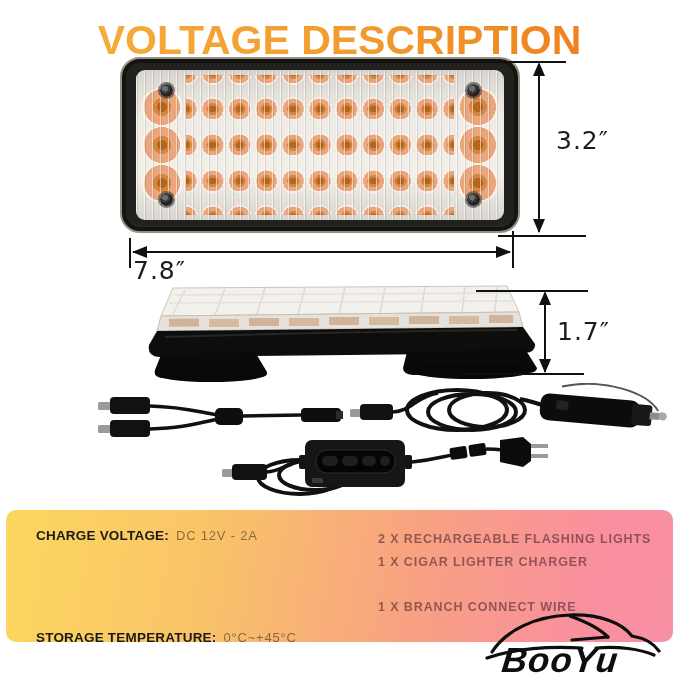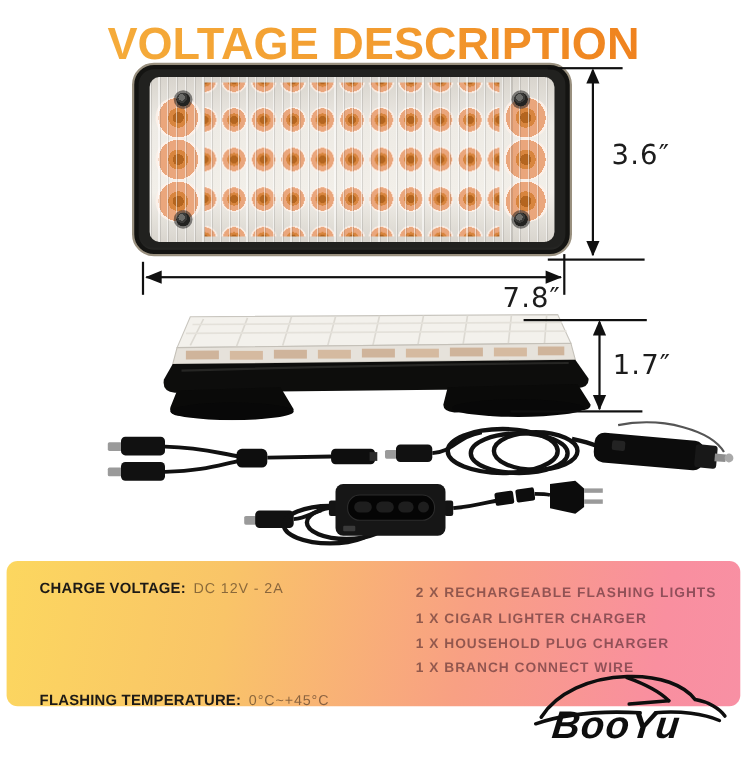--- a/index.html
+++ b/index.html
@@ -116,26 +116,26 @@
     <div class="screw" style="left:24px;top:14px"></div>
     <div class="screw" style="right:24px;top:14px"></div>
     <div class="screw" style="left:24px;bottom:14px"></div>
     <div class="screw" style="right:24px;bottom:14px"></div>
   </div>
 </div>
 
 <div class="dline" style="left:498px;top:61px;width:68px;height:2px"></div>
 <div class="dline" style="left:498px;top:235px;width:88px;height:2px"></div>
 <div class="varrow" style="left:538px;top:64px;height:168px"></div>
-<div class="dim-label" style="left:556px;top:126px">3.6″</div>
+<div class="dim-label" style="left:556px;top:126px">3.2″</div>
 
 <div class="dline" style="left:129px;top:238px;width:2px;height:30px"></div>
 <div class="dline" style="left:512px;top:231px;width:2px;height:37px"></div>
 <div class="harrow" style="left:133px;top:251px;width:377px"></div>
-<div class="dim-label" style="left:133px;top:256px;width:377px;text-align:right">7.8″</div>
+<div class="dim-label" style="left:133px;top:256px;width:377px;text-align:left">7.8″</div>
 
 <svg class="side-view" style="position:absolute;left:145px;top:282px" width="400" height="100" viewBox="0 0 400 100">
   <g>
     <polygon points="28,6 362,4 374,30 16,34" fill="#f3f1ec" stroke="#c9c6bf" stroke-width="1"></polygon>
     <path d="M40 8 L28 32 M80 7 L70 33 M120 6 L112 32 M160 6 L153 32 M200 5 L194 32 M240 5 L235 31 M280 5 L276 31 M320 4 L317 31 M352 4 L350 30" stroke="#dcd9d2" stroke-width="1.5" fill="none"></path>
     <path d="M30 13 L366 11 M24 21 L370 19" stroke="#e4e1da" stroke-width="1.5" fill="none"></path>
   </g>
   <g>
     <polygon points="16,34 374,30 378,45 12,49" fill="#e6e2db" stroke="#c4c0b8" stroke-width="1"></polygon>
     <rect x="24" y="37" width="30" height="8" fill="#cfb49b" transform="skewY(-0.5)"></rect>
@@ -219,26 +219,25 @@
     <rect x="531" y="61" width="17" height="4" fill="#9a9a9a"></rect>
     <rect x="531" y="71" width="17" height="4" fill="#9a9a9a"></rect>
   </g>
 </svg>
 
 <div class="spec-panel">
   <div class="spec-row" style="top:16px">
     <span class="spec-label">CHARGE VOLTAGE:</span><span class="spec-value">DC 12V - 2A</span>
   </div>
   <div class="spec-row" style="top:118px">
-    <span class="spec-label">FLASHING TEMPERATURE:</span><span class="spec-value">0°C~+45°C</span>
+    <span class="spec-label">STORAGE TEMPERATURE:</span><span class="spec-value">0°C~+45°C</span>
   </div>
 
   <div class="inc-item" style="top:22px">2 X RECHARGEABLE FLASHING LIGHTS</div>
   <div class="inc-item" style="top:45px">1 X CIGAR LIGHTER CHARGER</div>
-  <div class="inc-item" style="top:68px">1 X HOUSEHOLD PLUG CHARGER</div>
   <div class="inc-item" style="top:90px">1 X BRANCH CONNECT WIRE</div>
 
   <div class="brand-logo">
     <svg width="185" height="78" viewBox="0 0 185 78">
       <g stroke="#0e0e0e" fill="none" stroke-width="3.2" stroke-linecap="round">
         <path d="M8 46 C22 24 52 10 86 9 C116 8 138 17 148 30 C160 32 170 38 175 45"></path>
         <path d="M86 10 C100 15 116 23 124 31"></path>
         <path d="M124 31 L88 34"></path>
         <path d="M3 52 C32 42 62 40 98 42"></path>
         <path d="M112 42 C134 40 156 43 170 49"></path>

